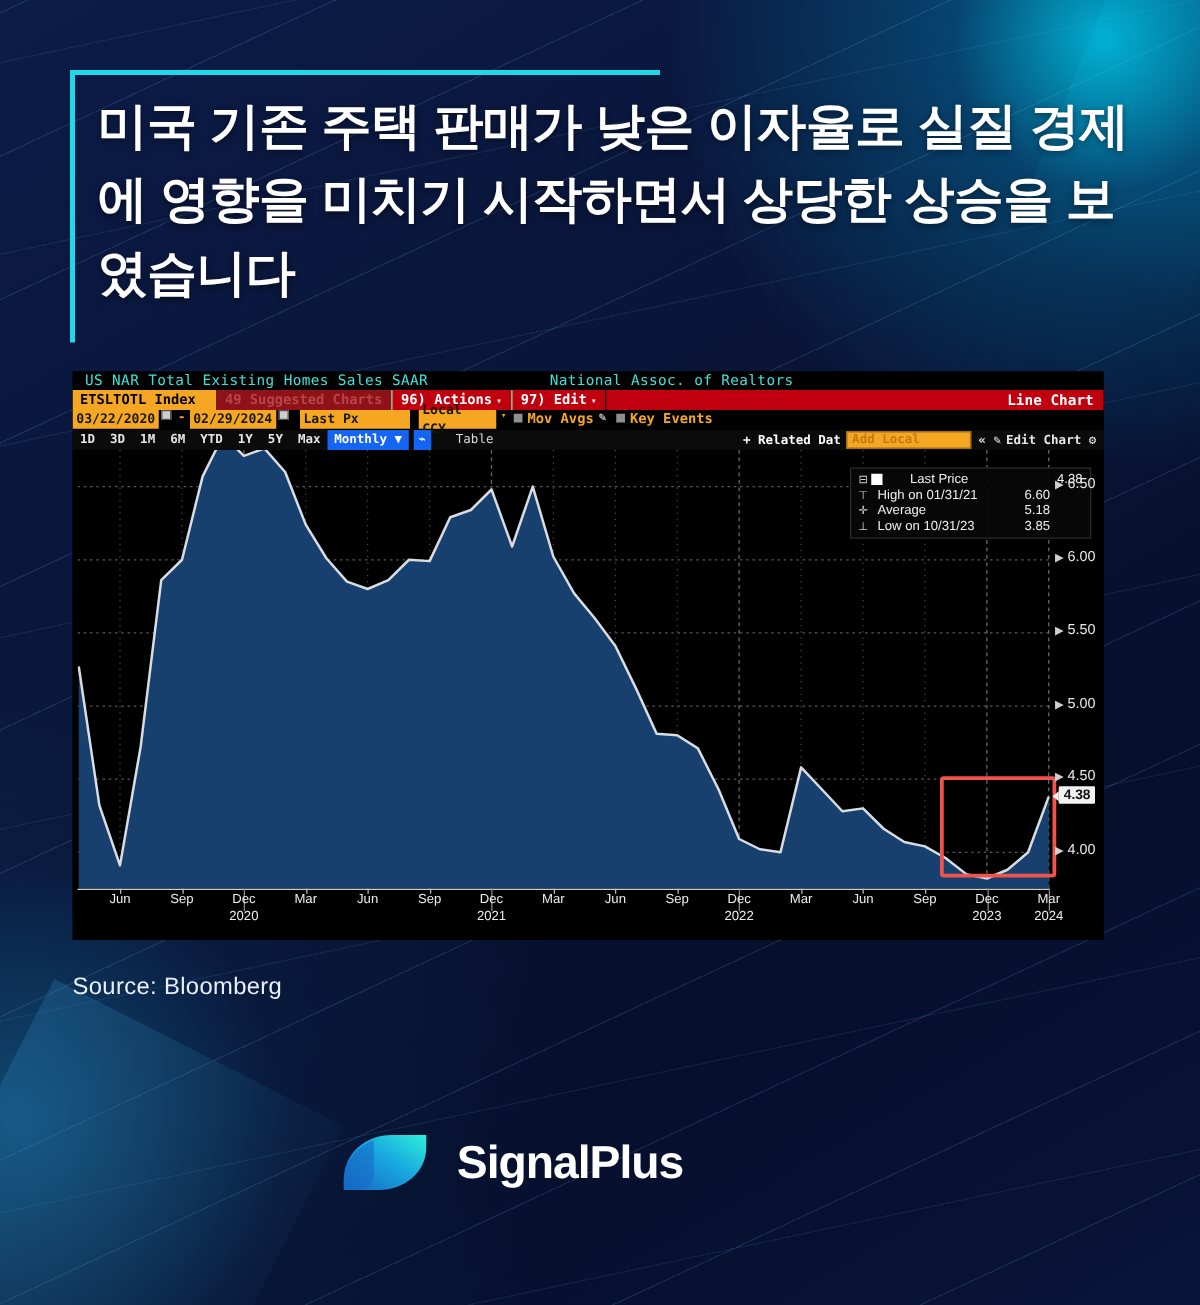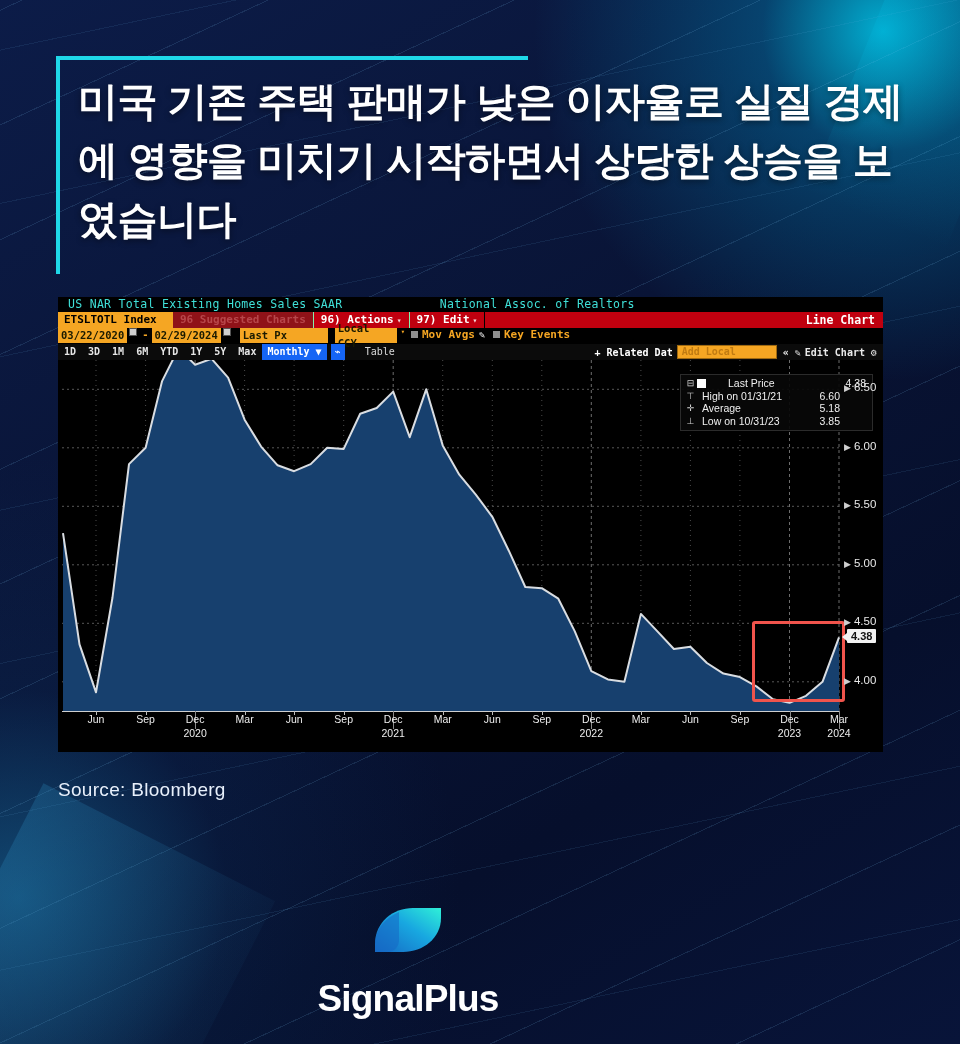--- a/index.html
+++ b/index.html
@@ -180,21 +180,21 @@
   .xtk { position:absolute; top:0; width:1px; height:4px; background:#bdbdbd; }
   .xtkmaj { position:absolute; top:0; width:1px; height:18px; background:#8a8a8a; }
 
   
   .source {
     position:absolute; left:58px; top:779px;
     color:#e8f0fb; font-size:19px; letter-spacing:0.3px;
   }
   .logo-wrap {
     position:absolute; left:0; right:0; top:900px;
-    display:flex; align-items:center; justify-content:center; gap:18px;flex-direction:column;
+    display:flex; align-items:center; justify-content:center; gap:18px;
   }
   .logo-text { color:#ffffff; font-size:37px; font-weight:bold; letter-spacing:-0.8px; }
 </style>
 </head>
 <body>
 
 <div id="bg">
   <div class="bg-base"></div>
   <div class="bg-diag"></div>
   <div class="bg-diag2"></div>
@@ -212,21 +212,21 @@
 
   <div class="terminal">
 
     <div class="tl-row-title">
       <span>US NAR Total Existing Homes Sales SAAR</span>
       <span class="t2">National Assoc. of Realtors</span>
     </div>
 
     <div class="tl-row2">
       <div class="tk-ticker">ETSLTOTL Index</div>
-      <div class="tk-sugg">96 Suggested Charts</div>
+      <div class="tk-sugg">49 Suggested Charts</div>
       <div class="tk-red">
         <span>96) Actions</span><span class="caret">▾</span>
       </div>
       <div class="tk-red">
         <span>97) Edit</span><span class="caret">▾</span>
       </div>
       <div class="tk-redfill">Line Chart</div>
     </div>
 
     <div class="tl-row3">

